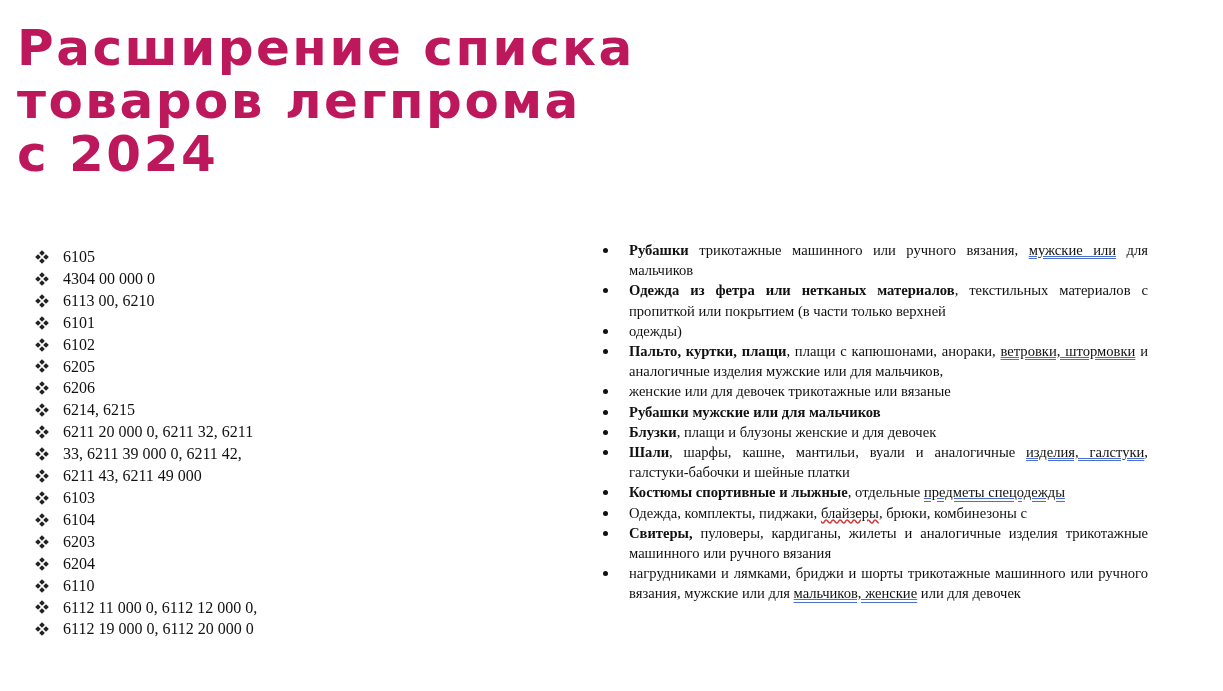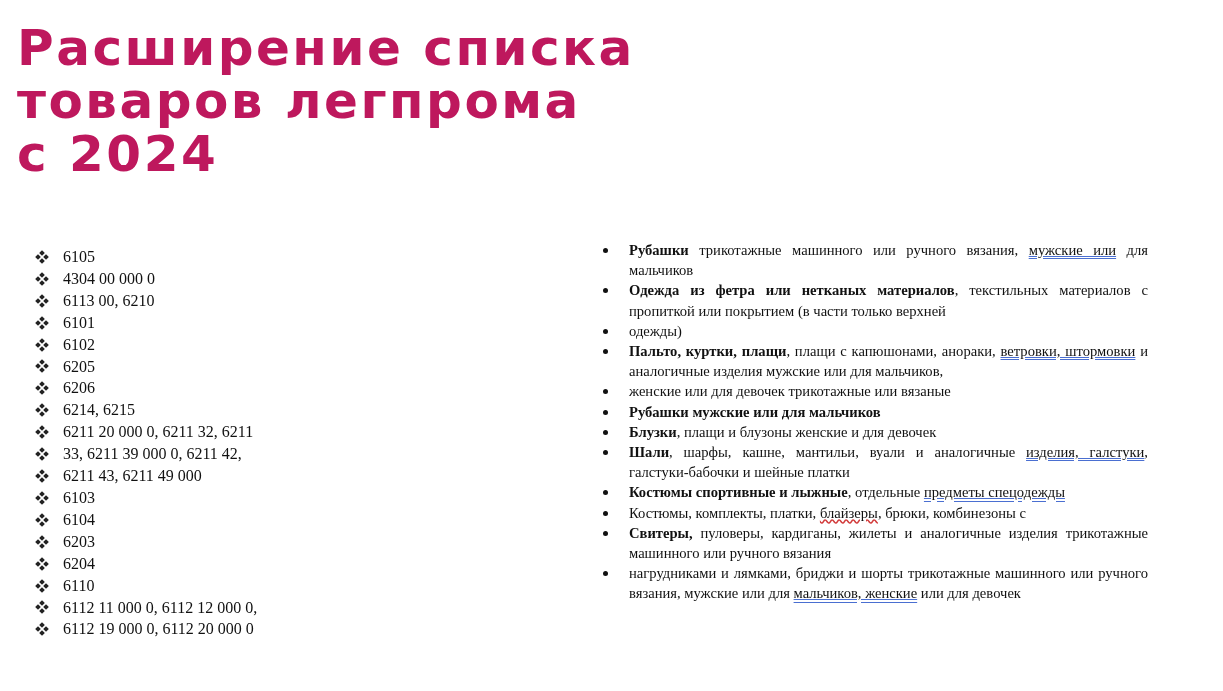--- a/index.html
+++ b/index.html
@@ -218,16 +218,16 @@
 <ul class="items">
     <li><b>Рубашки</b><span> трикотажные машинного или ручного вязания, </span><span class="u-blue">мужские  или</span><span> для мальчиков</span></li>
     <li><b>Одежда из фетра или нетканых материалов</b><span>, текстильных материалов с пропиткой или покрытием (в части только верхней</span></li>
     <li><span>одежды)</span></li>
     <li><b>Пальто, куртки, плащи</b><span>, плащи с капюшонами, анораки, </span><span class="u-blue">ветровки, штормовки</span><span> и аналогичные изделия мужские или для мальчиков,</span></li>
     <li><span>женские или для девочек трикотажные или вязаные</span></li>
     <li><b>Рубашки мужские или для мальчиков</b></li>
     <li><b>Блузки</b><span>, плащи и блузоны женские и для девочек</span></li>
     <li><b>Шали</b><span>, шарфы, кашне, мантильи, вуали и аналогичные </span><span class="u-blue">изделия,  галстуки</span><span>, галстуки-бабочки и шейные платки</span></li>
     <li><b>Костюмы спортивные и лыжные</b><span>, отдельные </span><span class="u-blue">предметы  спецодежды</span></li>
-    <li><span>Костюмы, комплекты, платки, </span><span class="u-red">блайзеры</span><span>, брюки, комбинезоны с</span></li>
+    <li><span>Одежда, комплекты, пиджаки, </span><span class="u-red">блайзеры</span><span>, брюки, комбинезоны с</span></li>
     <li><b>Свитеры,</b><span> пуловеры, кардиганы, жилеты и аналогичные изделия трикотажные машинного или ручного вязания</span></li>
     <li><span>нагрудниками и лямками, бриджи и шорты трикотажные машинного или ручного вязания, мужские или для </span><span class="u-blue">мальчиков,  женские</span><span> или для девочек</span></li>
   </ul>
 
 </body></html>

